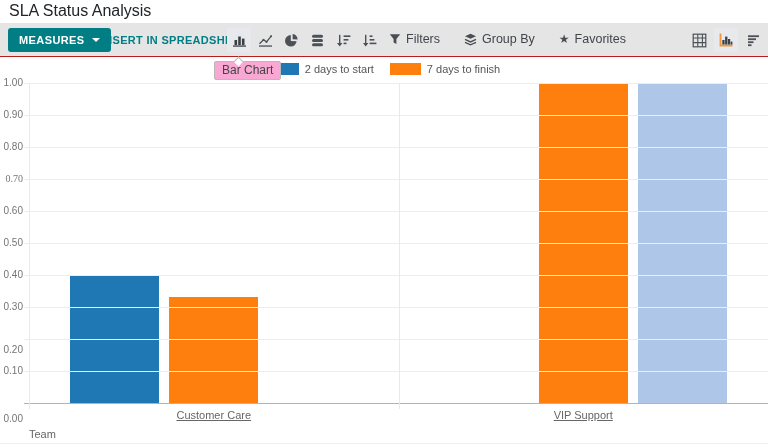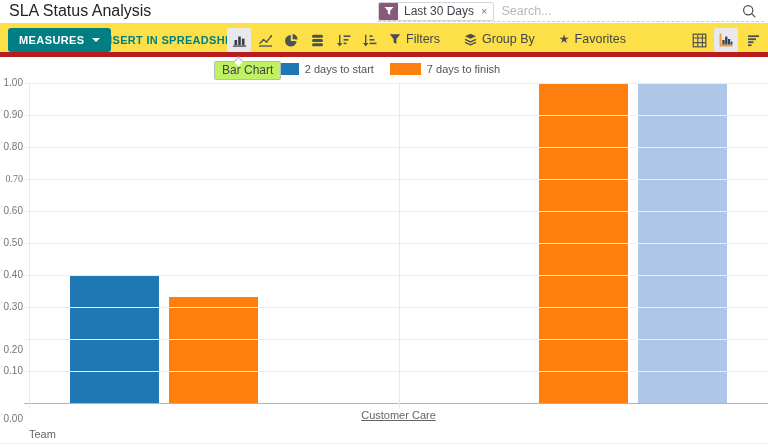--- a/index.html
+++ b/index.html
@@ -16,21 +16,21 @@
     border-bottom:1px dashed #ccc; display:flex; align-items:center;
   }
   .facet { display:flex; align-items:stretch; border:1px solid #d5d5d5; height:19px; background:#fff; border-radius:2px; overflow:hidden; }
   .facet-icon { width:19px; background:#875a7b; display:flex; align-items:center; justify-content:center; }
   .facet-label { padding:0 6px; font-size:12px; color:#3e4349; display:flex; align-items:center; white-space:nowrap; }
   .facet-remove { padding:0 6px 0 1px; font-size:11px; color:#777; display:flex; align-items:center; cursor:pointer; }
   .search-input { flex:1; border:0; outline:0; background:transparent; font-size:12.5px; color:#333; padding:0 7px; min-width:40px; }
   .search-input::placeholder { color:#b5b9bd; }
   .search-glass { display:flex; align-items:center; padding:0 7px 0 4px; color:#4a4e54; }
   
-  .toolbar { position:absolute; top:23px; left:0; right:0; height:34px; background:#fde047; border-bottom:5px solid #b91c1c; }
+  .toolbar { position:absolute; top:23px; left:0; right:0; height:34px; background:#e5e5e5; border-bottom:1px solid #b91c1c; }
   .btn-measures {
     position:absolute; left:8px; top:5px; height:24px; background:#017e84; color:#fff;
     border:0; border-radius:3px; font-family:inherit; font-size:11px; font-weight:700;
     letter-spacing:.4px; padding:0 11px; display:flex; align-items:center; gap:7px; cursor:pointer;
   }
   .caret-down { width:0; height:0; border-left:4px solid transparent; border-right:4px solid transparent; border-top:4px solid #fff; }
   .link-insert {
     position:absolute; left:101px; top:11px; font-size:11px; font-weight:700; letter-spacing:.3px;
     color:#017e84; text-decoration:none; cursor:pointer; white-space:nowrap;
   }
@@ -39,21 +39,21 @@
   .tool.active { background:#e7e9ed; color:#3b3f45; }
   .search-options { position:absolute; left:389px; top:9px; display:flex; gap:24px; align-items:center; }
   .search-opt { display:flex; align-items:center; gap:5px; font-size:12.5px; font-weight:500; color:#41454b; cursor:pointer; white-space:nowrap; }
   .search-opt .star { font-size:12px; color:#4a4e54; line-height:1; }
   .view-switcher { position:absolute; right:3px; top:5px; display:flex; gap:3px; }
   
   .chart-section { position:absolute; top:57px; left:0; right:0; bottom:0; background:#fff; }
   .legend { position:absolute; top:6px; left:0; right:0; display:flex; justify-content:center; align-items:center; gap:16px; z-index:1; }
   .legend-item { display:flex; align-items:center; gap:6px; font-size:11px; color:#555; cursor:pointer; }
   .legend-swatch { width:31px; height:12px; }
-  .bartip { position:absolute; left:214px; top:4px; z-index:5; background:#bef264; border:1px solid #b9b9b9; border-radius:2px; padding:1px 7px 2px; font-size:12px; color:#444; white-space:nowrap; }
+  .bartip { position:absolute; left:214px; top:4px; z-index:5; background:#f9a8d4; border:1px solid #b9b9b9; border-radius:2px; padding:1px 7px 2px; font-size:12px; color:#444; white-space:nowrap; }
   .bartip-caret { position:absolute; left:20px; top:-4px; width:7px; height:7px; background:#fff; border-left:1px solid #b9b9b9; border-top:1px solid #b9b9b9; transform:rotate(45deg); }
   .plot { position:absolute; left:29px; top:26px; width:739px; height:320px; }
   .gridline { position:absolute; left:-5px; width:744px; height:1px; background:#ededed; }
   .gridline.base { background:#b3b3b3; }
   .vline { position:absolute; top:0; width:1px; height:326px; background:#e9e9e9; }
   .ylabels { position:absolute; left:0; top:0; width:23px; height:390px; }
   .ylabel { position:absolute; left:0; width:23px; text-align:right; font-size:10px; color:#747474; }
   .bar-groups { position:absolute; left:0; top:0; width:100%; height:100%; display:flex; }
   .bar-group { flex:1; display:flex; justify-content:center; align-items:flex-end; gap:10px; height:100%; }
   .bar { width:89px; }
@@ -63,38 +63,20 @@
   .bottom-line { position:absolute; left:0; right:0; top:386px; height:1px; background:#eef1f4; }
   svg { display:block; }
 </style>
 </head>
 <body>
 
 <div class="app">
 
   <div class="topbar">
     <div class="page-title">SLA Status Analysis</div>
-    <div class="searchbar">
-      <div class="facet">
-        <div class="facet-icon">
-          <svg width="10" height="10" viewBox="0 0 10 10">
-              <path d="M0.5 1h9L6.2 4.8v4L3.8 7.6V4.8Z" fill="#fff"></path>
-            </svg>
-        </div>
-        <div class="facet-label">Last 30 Days</div>
-        <div class="facet-remove">×</div>
-      </div>
-      <input class="search-input" placeholder="Search..." style="">
-      <div class="search-glass">
-        <svg width="15" height="15" viewBox="0 0 15 15">
-            <circle cx="6.2" cy="6.2" r="4.6" fill="none" stroke="currentColor" stroke-width="1.2"></circle>
-            <path d="M9.7 9.7 13.4 13.4" stroke="currentColor" stroke-width="1.2"></path>
-          </svg>
-      </div>
-    </div>
   </div>
 
   <div class="toolbar">
     <button class="btn-measures">
       <span>MEASURES</span>
       <span class="caret-down"></span>
     </button>
     <a class="link-insert">INSERT IN SPREADSHEET</a>
 
     <div class="chart-tools">
@@ -256,17 +238,18 @@
         <div class="gridline" style="top: 224px;"></div>
         <div class="gridline" style="top: 256px;"></div>
         <div class="gridline" style="top: 288px;"></div>
         <div class="gridline base" style="top: 320px;"></div>
         <div class="vline" style="left: 0px;"></div>
         <div class="vline" style="left: 369.5px;"></div>
       </div>
 
     <div class="xlabels" id="xlabels">
         <div class="xlabel">Customer Care</div>
+        <div class="xlabel">VIP Support</div>
       </div>
     <div class="axis-title">Team</div>
     <div class="bottom-line"></div>
   </div>
 </div>
 
 </body></html>

